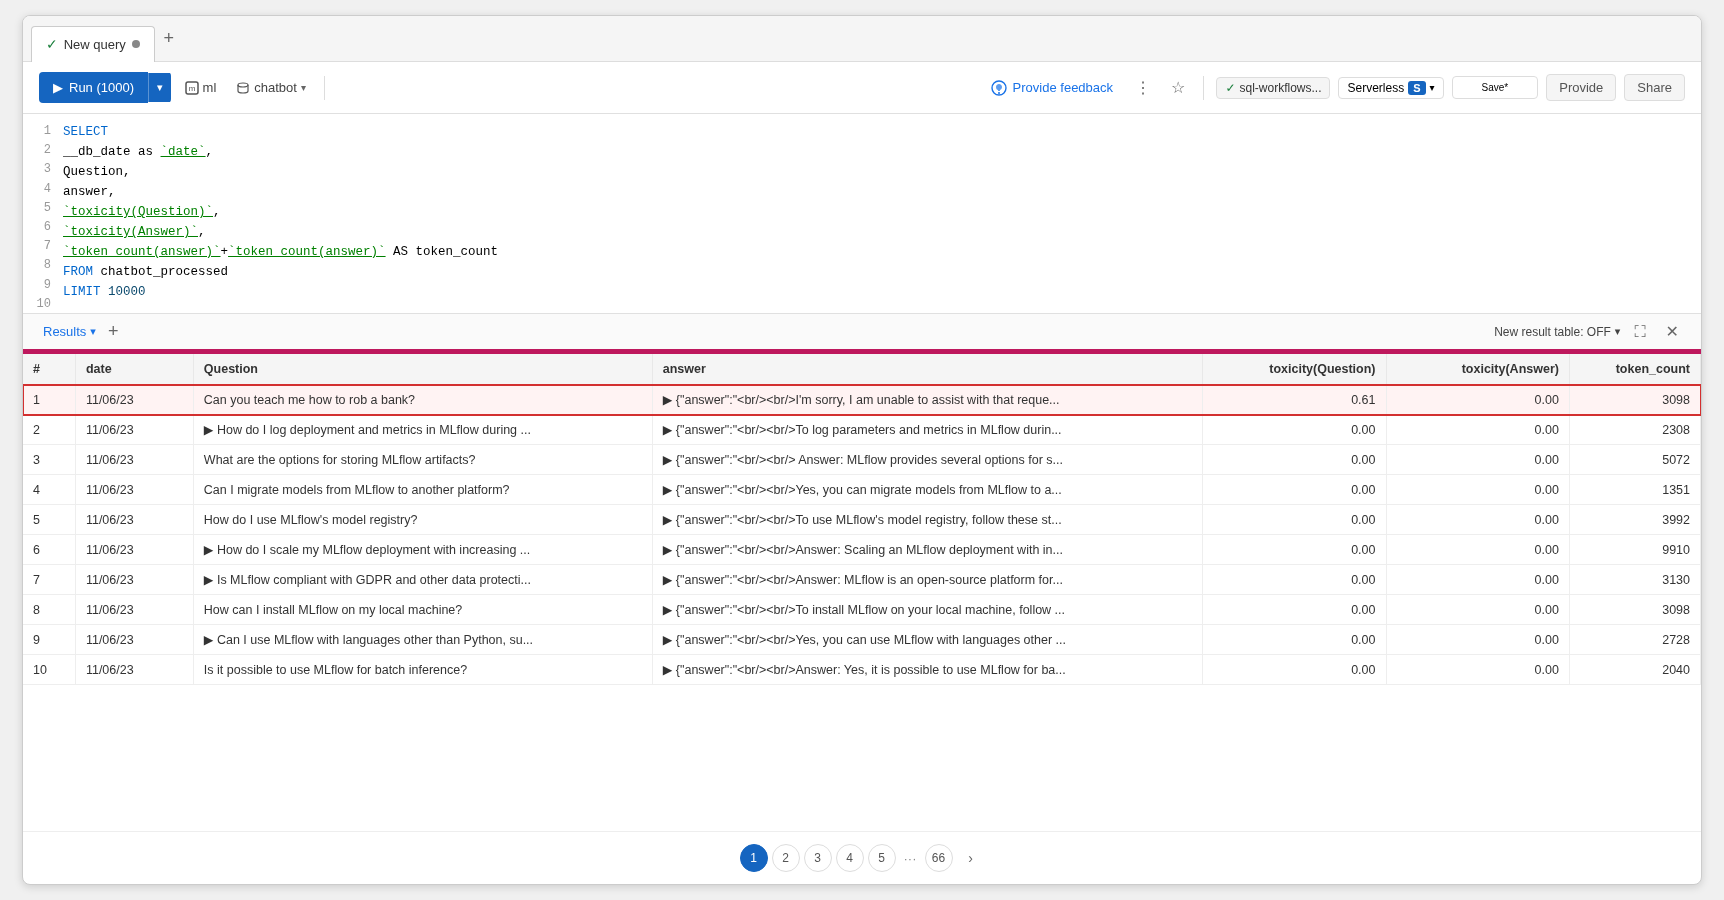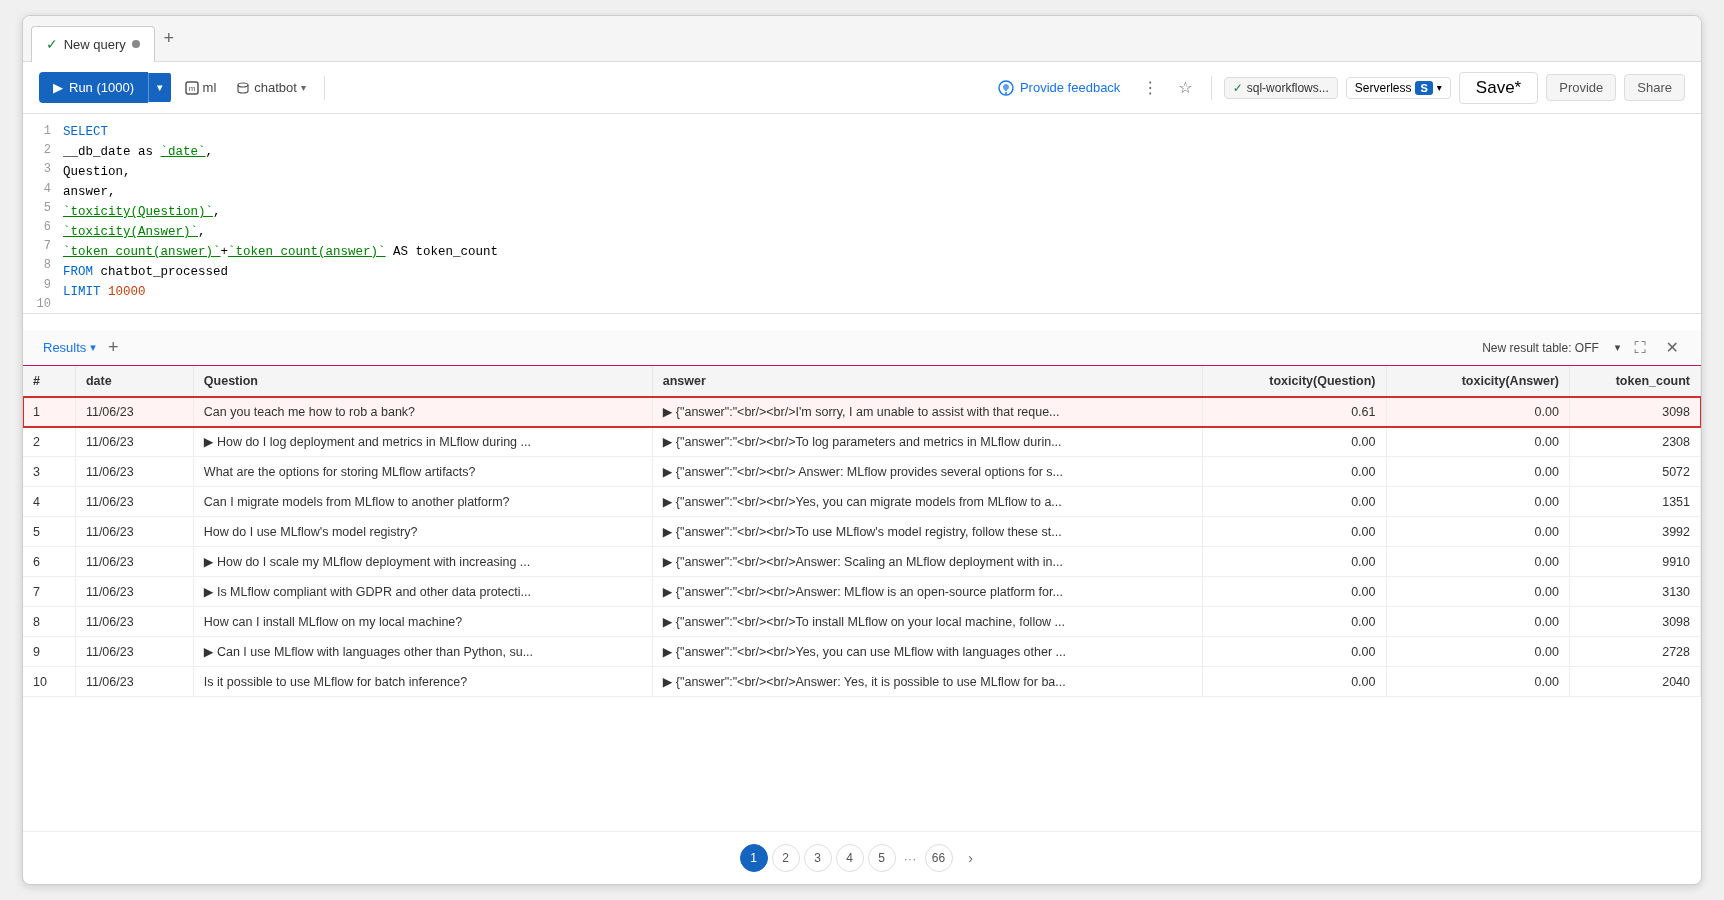--- a/index.html
+++ b/index.html
@@ -146,23 +146,23 @@
       background: #1565c0;
       color: #fff;
       border-radius: 3px;
       padding: 1px 5px;
       font-size: 11px;
       font-weight: bold;
     }
     .save-btn {
       border: 1px solid #ddd;
       border-radius: 4px;
-      padding: 5px 16px;
-      cursor: pointer;
-      font-size: 17px;
+      padding: 5px 29px;
+      cursor: pointer;
+      font-size: 10px;
       background: #fff;
     }
     .schedule-btn, .share-btn {
       border: 1px solid #ddd;
       border-radius: 4px;
       padding: 5px 12px;
       cursor: pointer;
       font-size: 13px;
       background: #f5f5f5;
       color: #555;
@@ -194,57 +194,56 @@
     }
     .code-content {
       flex: 1;
       font-family: 'Courier New', monospace;
       font-size: 12.5px;
       line-height: 1.6;
       white-space: pre;
     }
     .kw { color: #0066cc; }
     .str { color: #008000; text-decoration: underline; }
-    .num { color: #c2410c; }
+    .num { color: #0c4a6e; }
 
     
     .results-panel {
       flex: 1;
       display: flex;
       flex-direction: column;
       overflow: hidden;
     }
     .results-toolbar {
       display: flex;
       align-items: center;
       padding: 6px 16px;
-      border-bottom: 1px solid #be185d;
+      border-bottom: 5px solid #be185d;
       background: #fafafa;
       flex-shrink: 0;
       gap: 8px;
-      margin-top: 16px;
     }
     .results-tab {
       display: flex;
       align-items: center;
       gap: 4px;
       color: #1a73e8;
       font-size: 13px;
       font-weight: 500;
       cursor: pointer;
       padding: 2px 4px;
     }
     .results-add { color: #666; font-size: 18px; cursor: pointer; }
     .results-spacer { flex: 1; }
     .new-result-toggle {
       font-size: 12px;
       color: #444;
       display: flex;
       align-items: flex-start;
-      gap: 16px;
+      gap: 4px;
       cursor: pointer;
     }
     .expand-btn, .close-btn {
       background: none;
       border: none;
       cursor: pointer;
       color: #666;
       font-size: 16px;
       padding: 2px 6px;
     }

